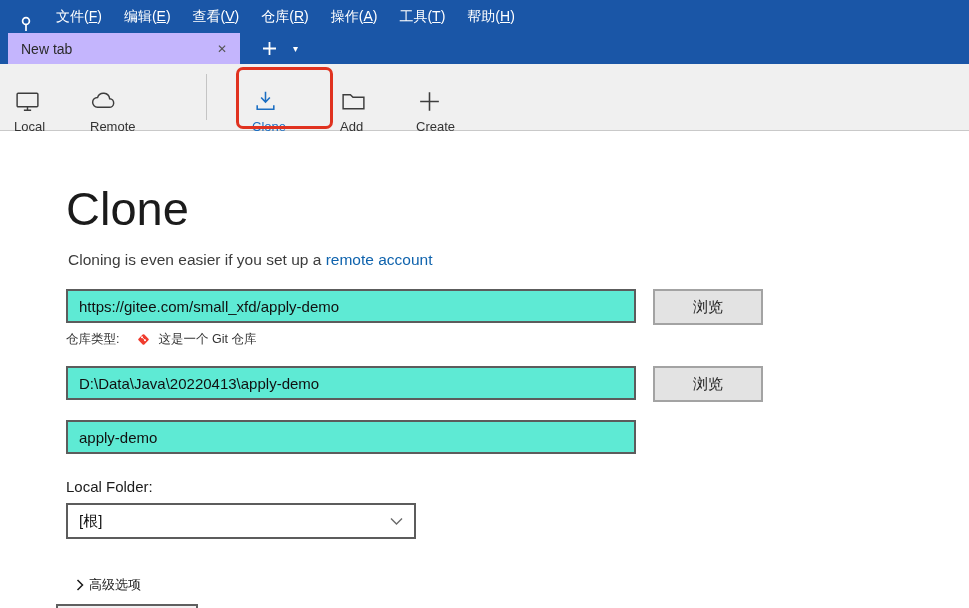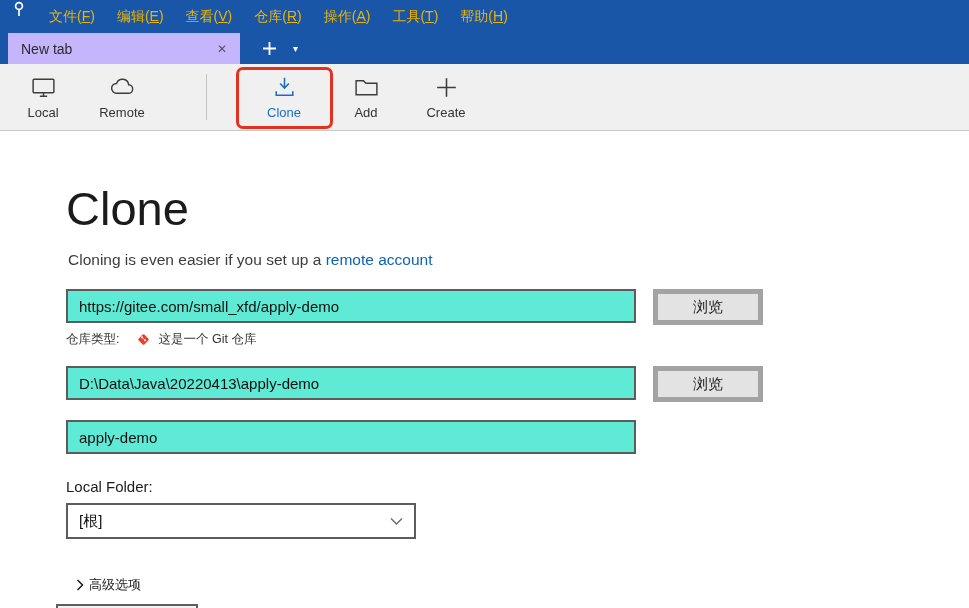--- a/index.html
+++ b/index.html
@@ -5,21 +5,21 @@
   * { box-sizing: border-box; margin: 0; padding: 0; }
   html,body { width:969px; height:608px; }
   body {
     font-family: "Liberation Sans", sans-serif;
     background:#ffffff; overflow:hidden; position:relative;
   }
 
   
   .menubar {
     background: var(--accent_blue,#1a56a7);
-    height:33px; display:flex; align-items:flex-start; color:#eab308;
+    height:33px; display:flex; align-items:flex-end; color:#ffffff;padding-left:7px;
   }
   .logo { width:38px; display:flex; justify-content:center; align-items:center; }
   .menu-item { padding:0 11px; font-size:14px; cursor:default; line-height:33px; }
   .menu-item .hk { text-decoration:underline; }
 
   
   .tabbar {
     background: var(--accent_blue,#1a56a7);
     height:31px; display:flex; align-items:flex-end;
   }
@@ -31,22 +31,22 @@
   .tab-close { color:#555; font-size:12px; cursor:pointer; padding:0 3px; }
   .tab-add { margin-left:16px; height:31px; display:flex; align-items:center; padding:0 6px; }
   .tab-caret { color:#fff; font-size:10px; height:31px; display:flex; align-items:center; padding:0 10px; }
 
   
   .toolbar {
     position:relative; height:67px; background:#f0f0f0;
     border-bottom:1px solid #c9c9c9;
   }
   .tb-btn {
-    position:absolute; top:6px; height:55px;
-    display:flex; flex-direction:column; align-items:center; justify-content:flex-start;
+    position:absolute; top:20px; height:55px;
+    display:flex; flex-direction:column; justify-content:flex-start;
     gap:4px; padding-top:4px; font-size:13px; color:#333; cursor:pointer;
   }
   .tb-btn svg { display:block; }
   .tb-sep { position:absolute; left:206px; top:10px; width:1px; height:46px; background:#c4c4c4; }
   .tb-clone { color: var(--clone_blue,#1b6ec2); }
   .red-box {
     position:absolute; left:236px; top:3px; width:97px; height:62px;
     border:3px solid var(--highlight_red,#e0321f); border-radius:7px;
     pointer-events:none; z-index:5;
   }
@@ -60,21 +60,21 @@
   .subtitle a { color: var(--link_blue,#0f63ad); text-decoration:none; cursor:pointer; }
 
   .field-row { display:flex; align-items:flex-start; margin-top:20px; }
   .text-input {
     width:570px; height:34px; border:2px solid #5c5c5c; background:#5eead4;
     font-family:"Liberation Sans",sans-serif; font-size:15px; color:#111;
     padding:0 11px; outline:none;
   }
   .browse-btn {
     margin-left:17px; width:110px; height:36px; background:#e3e3e3;
-    border:5px solid #a3a3a3; font-family:Liberation Mono, monospace;
+    border:2px solid #a3a3a3; font-family:Liberation Mono, monospace;
     font-size:15px; color:#222; cursor:pointer;
   }
   .repo-type { display:flex; align-items:center; gap:7px; margin-top:6px; font-size:12.5px; color:#333; }
   .repo-type .lbl { margin-right:10px; }
 
   .row-dest { margin-top:18px; }
   .row-name { margin-top:18px; }
 
   .lf-label { margin-top:24px; font-size:15px; color:#1b1b1b; }
   .dropdown {

